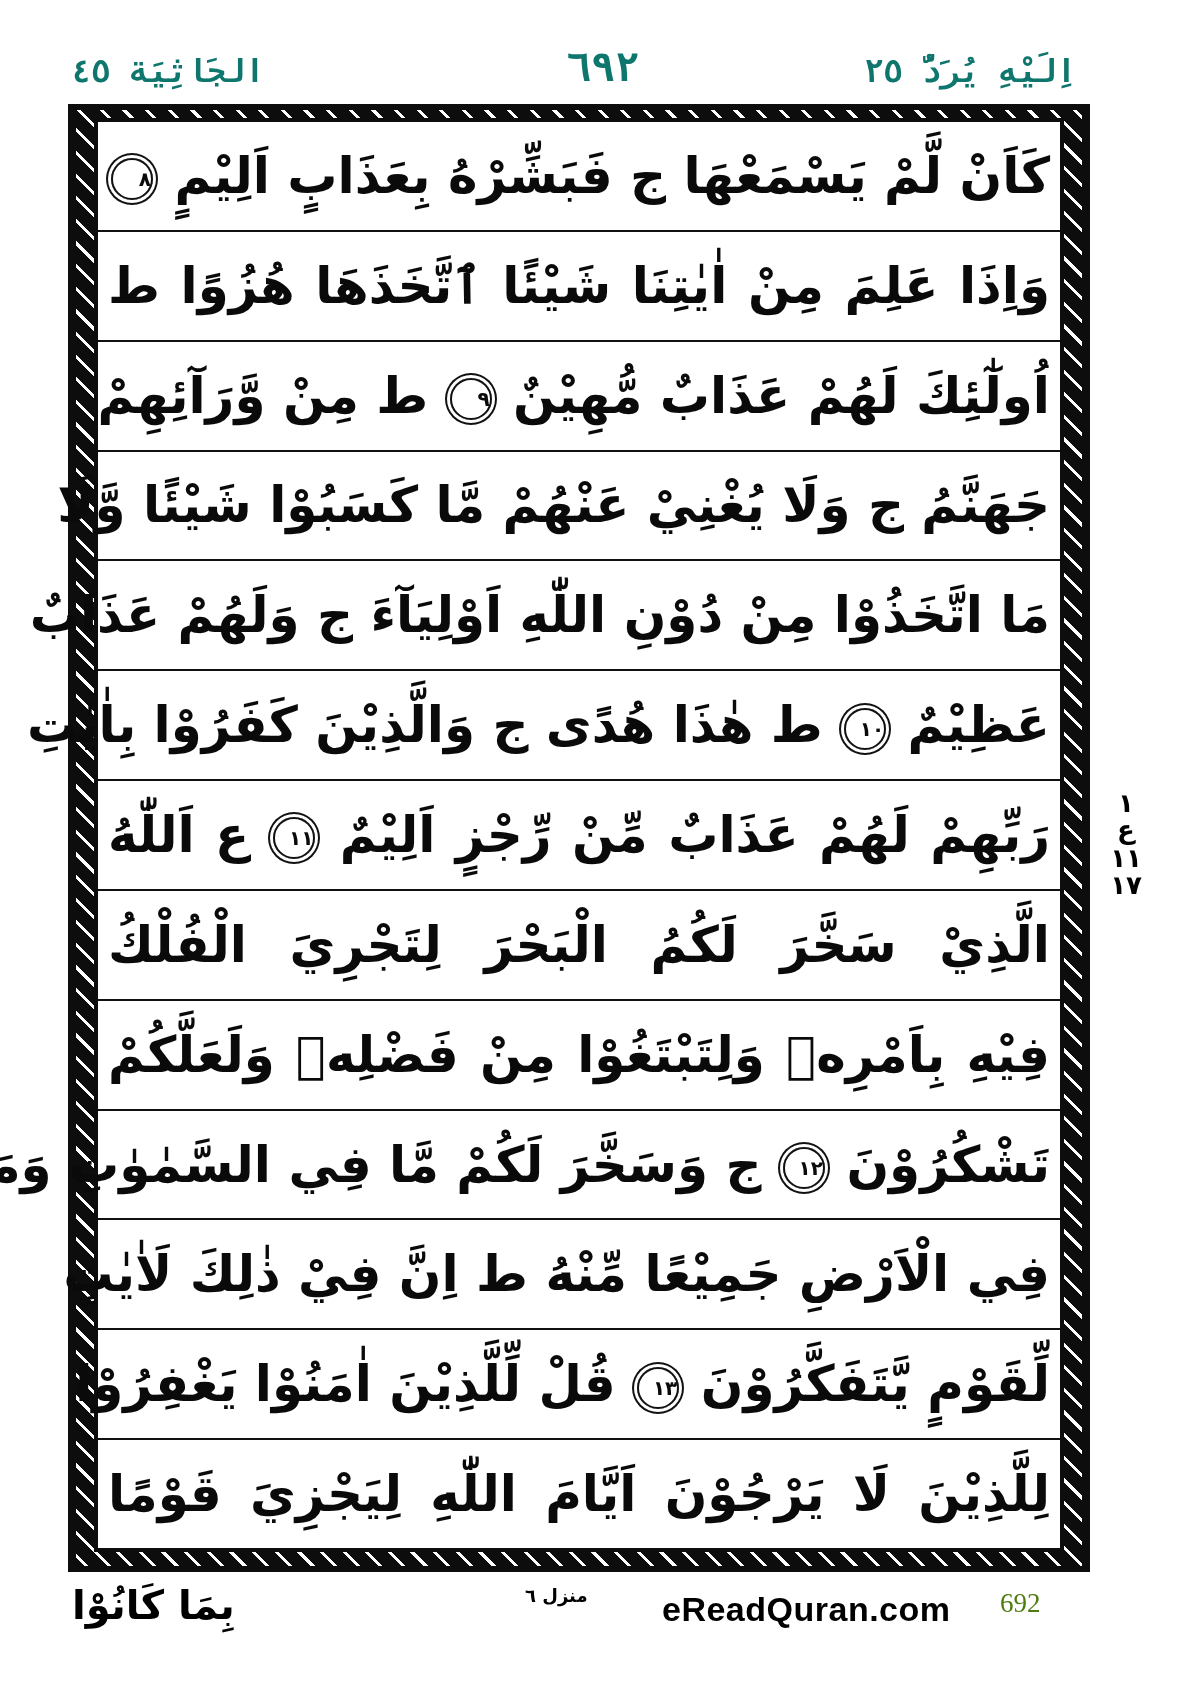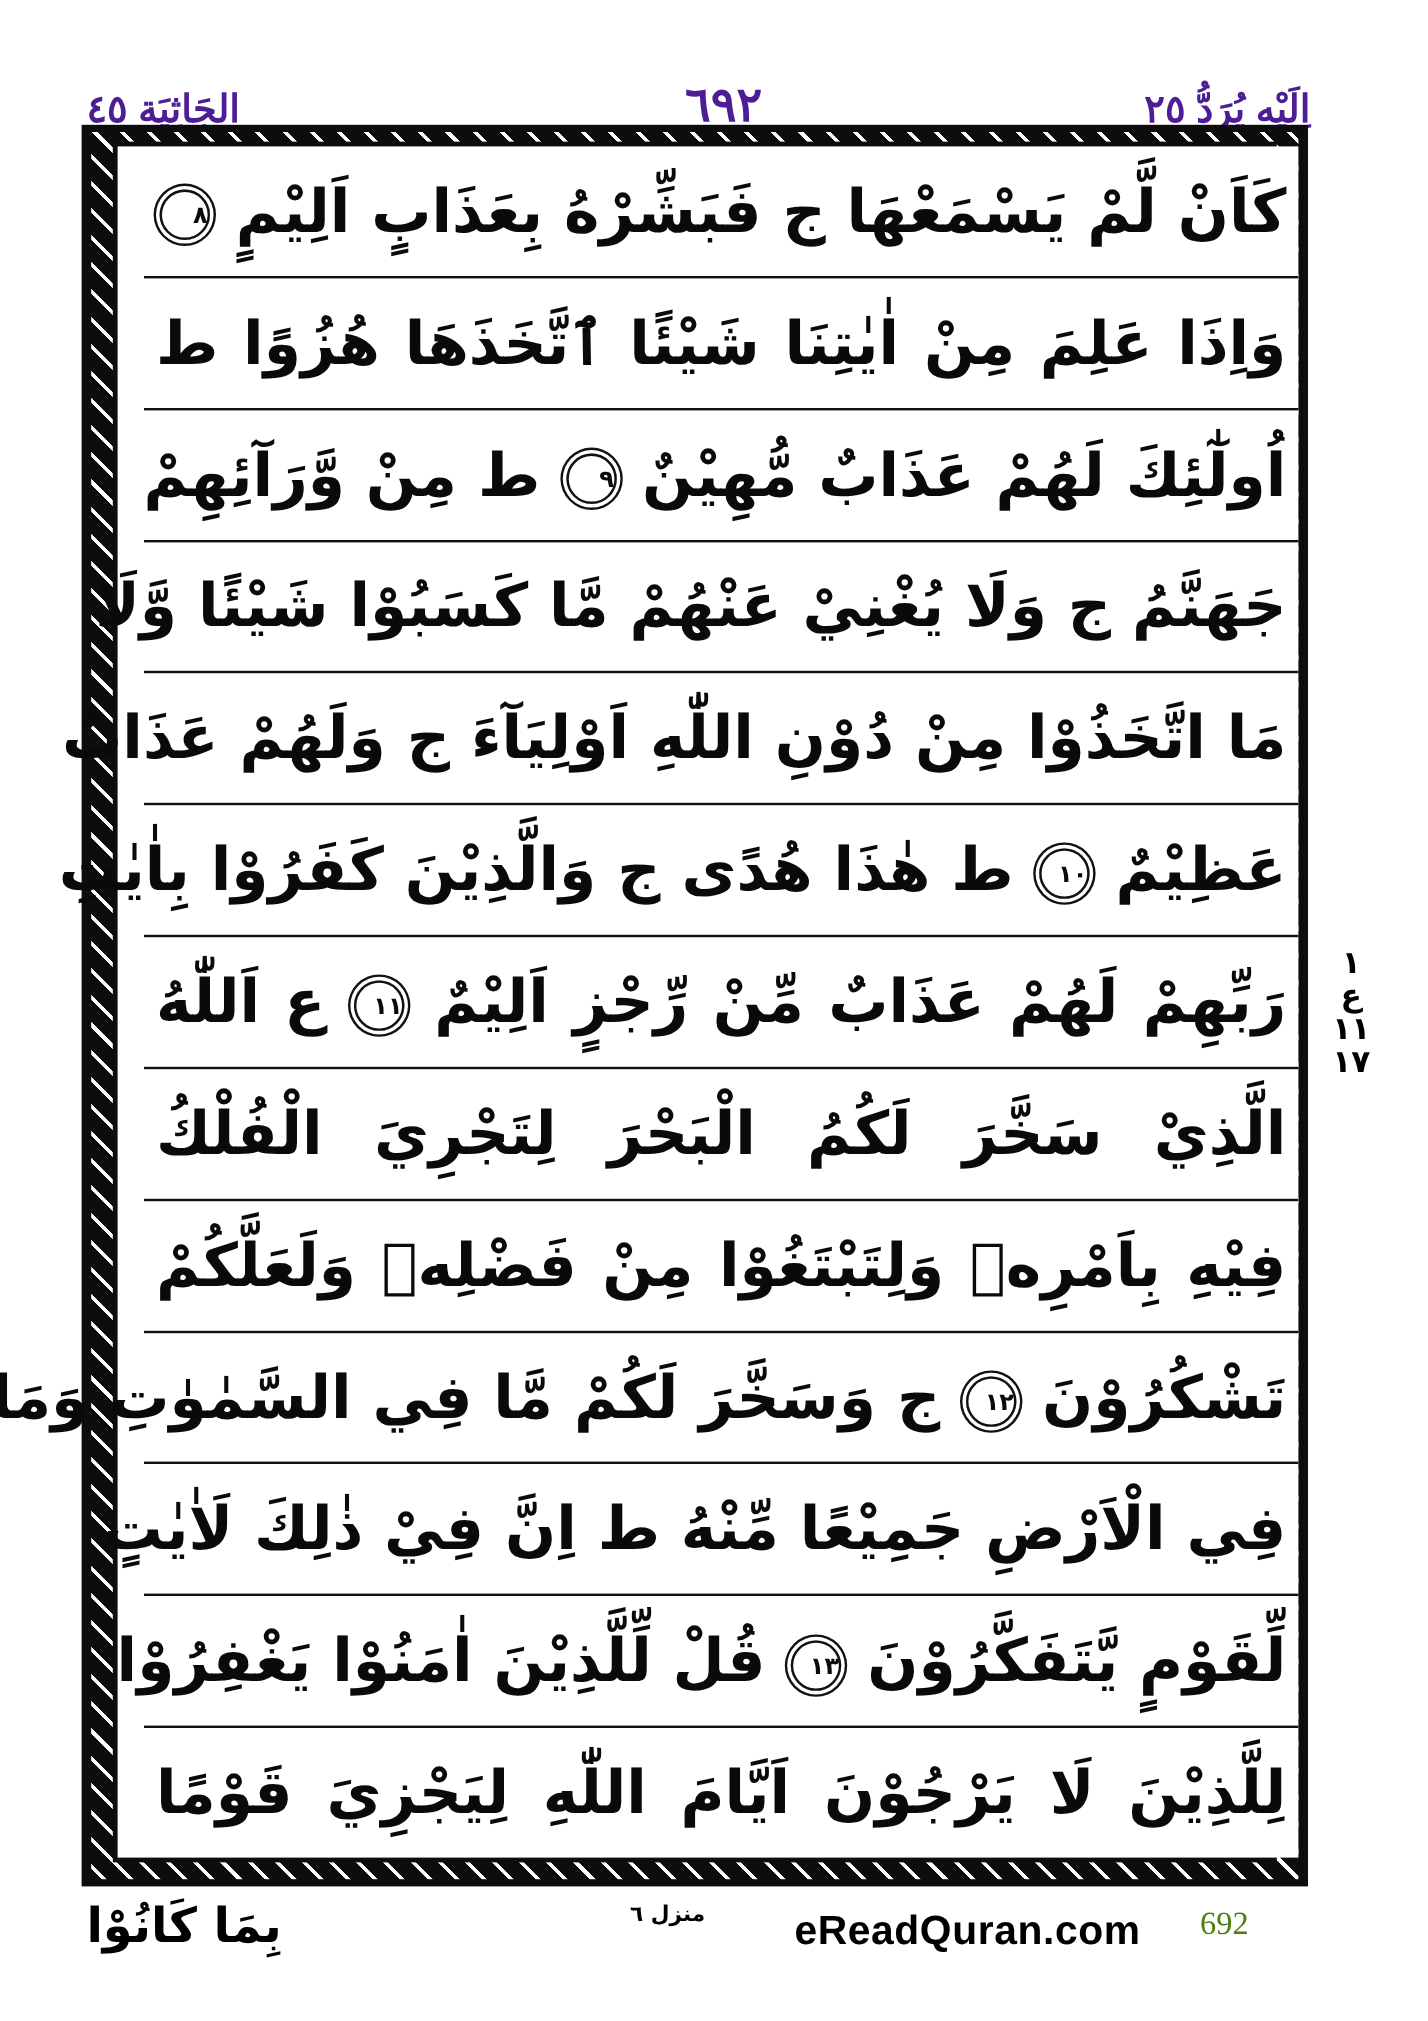--- a/index.html
+++ b/index.html
@@ -1,27 +1,27 @@
 <!DOCTYPE html>
 <html><head>
 <meta charset="utf-8">
 <style>
   html, body { margin:0; padding:0; background:#ffffff; }
   body { width:1190px; height:1684px; position:relative; overflow:hidden; font-family:"DejaVu Sans", sans-serif; color:#000; }
-  .hdr { position:absolute; top:52px; font-family:Liberation Sans, sans-serif; font-weight:bold; color:#4c1d95; direction:rtl;margin-top:20px; }
-  .hdr-right { right:98px; font-size:32px; }
+  .hdr { position:absolute; top:52px; font-family:Liberation Mono, monospace; font-weight:bold; color:#0f766e; direction:rtl; }
+  .hdr-right { right:114px; font-size:32px; }
   .hdr-left { left:72px; font-size:32px; }
   .hdr-center { left:16px; right:0; text-align:center; font-size:40px; top:44px; direction:ltr; }
   .frame-outer { position:absolute; left:68px; top:104px; width:1022px; height:1468px; background:#0d0d0d; }
   .frame-orn { position:absolute; left:76px; top:110px; width:1006px; height:1456px;
      background:
        repeating-linear-gradient(45deg, #0d0d0d 0 6px, #ffffff 6px 9px, #0d0d0d 9px 16px);
      opacity:1; }
   .frame-inner-line { position:absolute; left:94px; top:118px; width:970px; height:1434px; background:#0d0d0d; }
-  .content { position:absolute; left:98px; top:122px; width:962px; height:1426px; background:#fff; display:flex; flex-direction:column;padding-left:22px; }
+  .content { position:absolute; left:98px; top:122px; width:962px; height:1426px; background:#fff; display:flex; flex-direction:column; }
   .line { flex:1; border-bottom:2px solid #111; display:flex; align-items:center; justify-content:center; direction:rtl; box-sizing:border-box; padding:0 10px; }
   .line:last-child { border-bottom:none; }
   .line-text { font-family:"DejaVu Sans", sans-serif; font-weight:bold; font-size:50px; white-space:nowrap; color:#0a0a0a; text-align:justify; width:100%; text-align-last:justify; line-height:1; letter-spacing:0; }
   .ayah { display:inline-block; width:38px; height:38px; border:2px solid #111; border-radius:50%; font-size:20px; line-height:38px; text-align:center; vertical-align:middle; margin:0 4px; box-shadow:0 0 0 3px #fff, 0 0 0 5px #111; font-weight:bold; }
   .margin-mark { position:absolute; left:1106px; top:790px; width:40px; font-size:26px; font-weight:bold; text-align:center; direction:rtl; line-height:1.05; }
   .footer-catch { position:absolute; left:72px; top:1582px; font-size:40px; font-weight:bold; direction:rtl; }
   .footer-manzil { position:absolute; left:525px; top:1585px; font-size:18px; font-weight:bold; direction:rtl; }
   .footer-site { position:absolute; left:662px; top:1590px; font-family:"Liberation Sans", sans-serif; font-weight:bold; font-size:34px; letter-spacing:0.5px; }
   .footer-num { position:absolute; left:1000px; top:1588px; font-family:"Liberation Serif", serif; font-size:27px; color:#4d7c0f; }
 </style>

